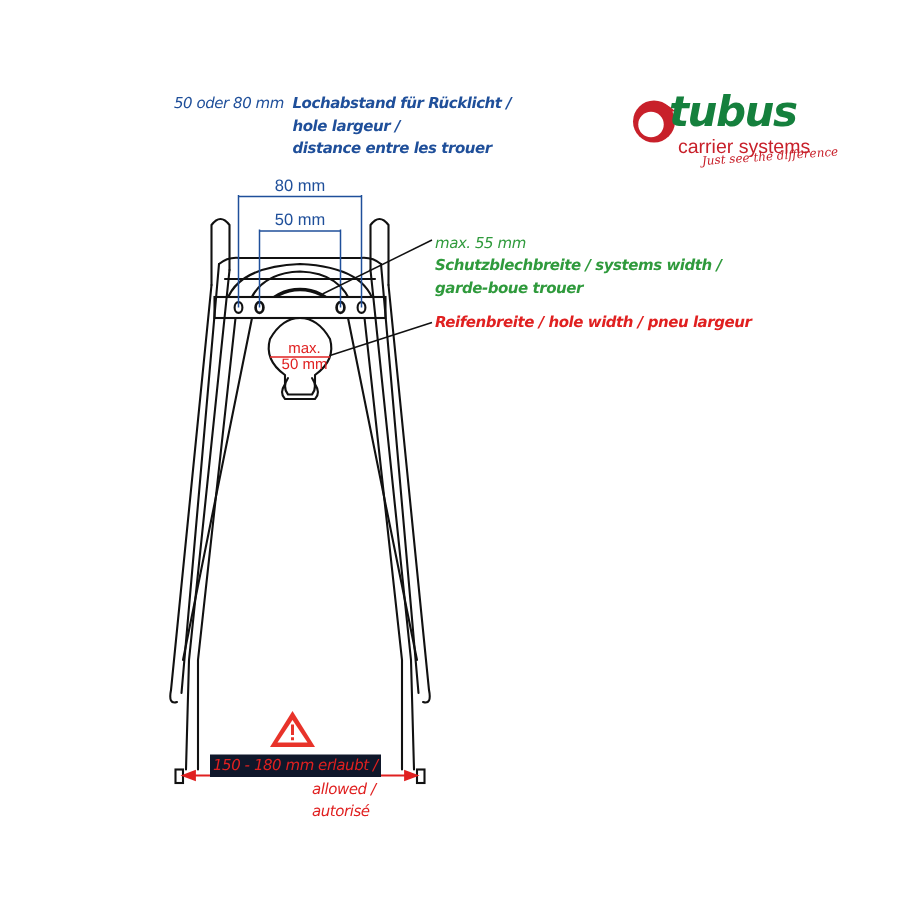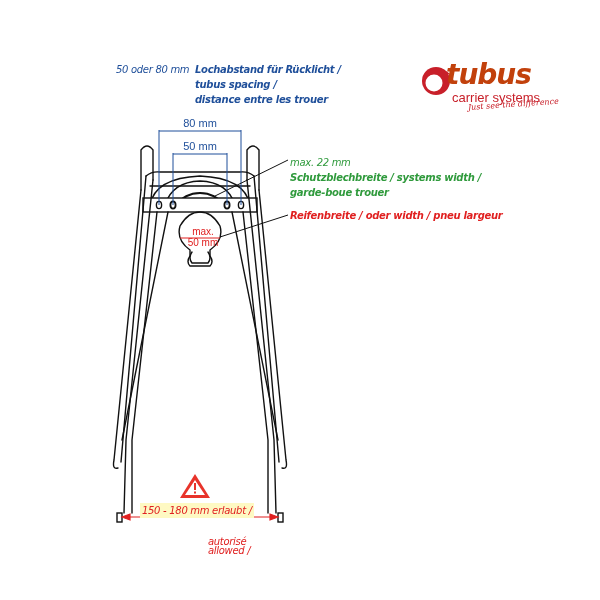--- a/index.html
+++ b/index.html
@@ -7,21 +7,21 @@
          font-family: "Liberation Sans", sans-serif; }
   .abs { position: absolute; }
   .txt { font-style: italic; font-weight: bold; font-size: 10px; line-height: 15px;
          font-family: "DejaVu Sans", sans-serif; letter-spacing: -0.3px; white-space: nowrap; }
   .blue { color: #1f4f9a; }
   .green { color: #2f9a3c; }
   .red { color: #e02020; }
   .light { font-weight: normal; }
   svg.diagram { position: absolute; left: 0; top: 0; }
   .logo-word { font-family: "DejaVu Sans", sans-serif; font-weight: bold; font-style: italic;
-               font-size: 28px; color: #c2410c; letter-spacing: -1px; }
+               font-size: 28px; color: #15803d; letter-spacing: -1px; }
   .logo-sub { font-family: "Liberation Sans", sans-serif; font-size: 13px; color: #c8202a; }
   .logo-tag { font-family: "DejaVu Serif", serif; font-style: italic; font-size: 8px; color: #c8202a;
               transform: rotate(-4deg); transform-origin: left center; }
   .dimlbl { font-family: "Liberation Sans", sans-serif; font-size: 11px; fill: #1f4f9a; }
   .redlbl { font-family: "Liberation Sans", sans-serif; font-size: 10px; fill: #e02020; }
 </style>
 </head>
 <body>
 
 <div class="abs" style="left:418px; top:58px; width:160px; height:60px;">
@@ -30,28 +30,28 @@
     <circle cx="16" cy="21" r="8.5" fill="#ffffff"></circle>
     <path d="M10 10 Q22 2 32 12 L24 14 Q18 9 10 14 Z" fill="#c8202a"></path>
   </svg>
   <div class="abs logo-word" style="left:28px; top:0px;">tubus</div>
   <div class="abs logo-sub" style="left:34px; top:32px;">carrier systems</div>
   <div class="abs logo-tag" style="left:50px; top:45px;">Just see the difference</div>
 </div>
 
 <div class="abs txt blue light" style="left:116px; top:62px; font-size:10px;">50 oder 80 mm</div>
 <div class="abs txt blue" style="left:195px; top:62px;">Lochabstand für Rücklicht /</div>
-<div class="abs txt blue" style="left:195px; top:77px;">tubus spacing /</div>
+<div class="abs txt blue" style="left:195px; top:77px;">hole largeur /</div>
 <div class="abs txt blue" style="left:195px; top:92px;text-align:right;">distance entre les trouer</div>
 
-<div class="abs txt green light" style="left:290px; top:155px;">max. 22 mm</div>
+<div class="abs txt green light" style="left:290px; top:155px;">max. 55 mm</div>
 <div class="abs txt green" style="left:290px; top:170px;">Schutzblechbreite / systems width /</div>
 <div class="abs txt green" style="left:290px; top:185px;">garde-boue trouer</div>
 
-<div class="abs txt red" style="left:290px; top:208px;">Reifenbreite / oder width / pneu largeur</div>
+<div class="abs txt red" style="left:290px; top:208px;">Reifenbreite / hole width / pneu largeur</div>
 
 <svg class="diagram" width="600" height="600" viewBox="0 0 600 600">
   <g fill="none" stroke="#111" stroke-width="1.4" stroke-linecap="round">
 
     <path d="M141 190 L141 150 Q147 142 153 150 L153 180"></path>
     <path d="M247 180 L247 150 Q253 142 259 150 L259 190"></path>
 
     <path d="M146 176 Q152 171 160 172 L240 172 Q248 171 254 176"></path>
     <line x1="150" y1="186" x2="250" y2="186"></line>
 
@@ -115,15 +115,15 @@
   </g>
 
   <g>
     <path d="M195 474 L210 498 L180 498 Z" fill="#e8332a"></path>
     <path d="M195 480 L205 495 L185 495 Z" fill="#ffffff"></path>
     <rect x="194" y="483" width="2" height="7" fill="#e8332a"></rect>
     <rect x="194" y="491.5" width="2" height="2" fill="#e8332a"></rect>
   </g>
 </svg>
 
-<div class="abs txt red light" style="left:140px; top:503px; background:#fef9c3; padding:0 2px;">150 - 180 mm erlaubt /</div>
-<div class="abs txt red light" style="left:208px; top:543px;">allowed /</div>
+<div class="abs txt red light" style="left:140px; top:503px; background:#0f172a; padding:0 2px;">150 - 180 mm erlaubt /</div>
+<div class="abs txt red light" style="left:208px; top:519px;">allowed /</div>
 <div class="abs txt red light" style="left:208px; top:534px;">autorisé</div>
 
 </body></html>

